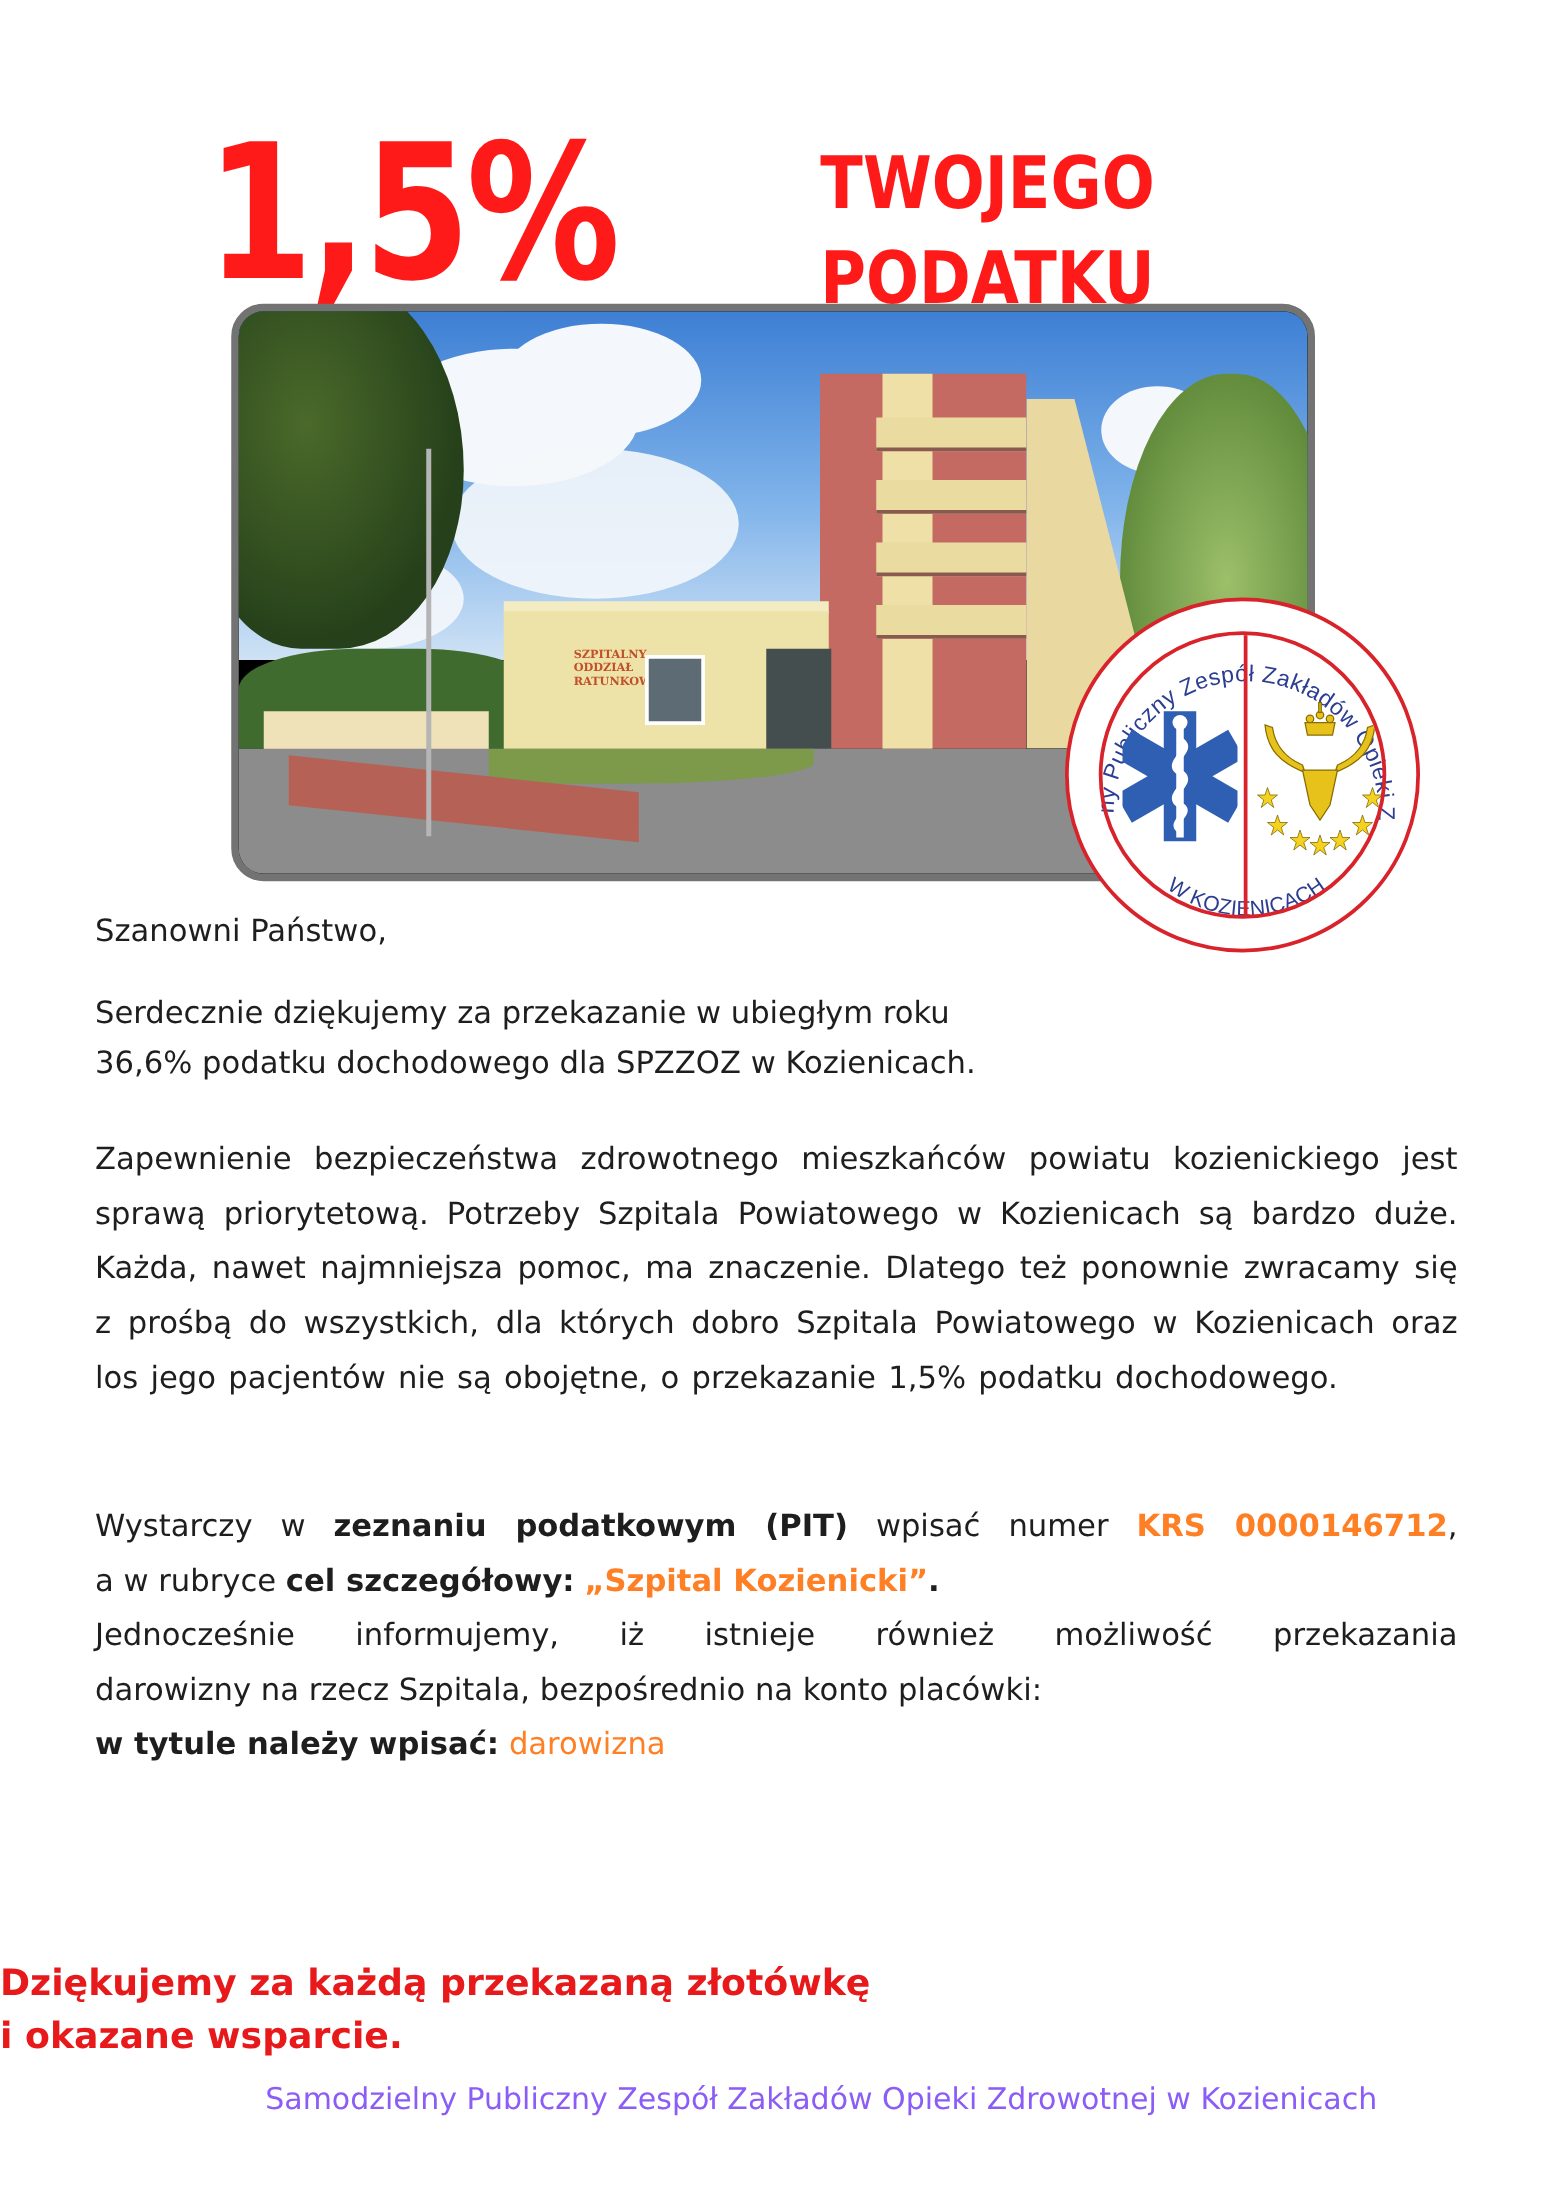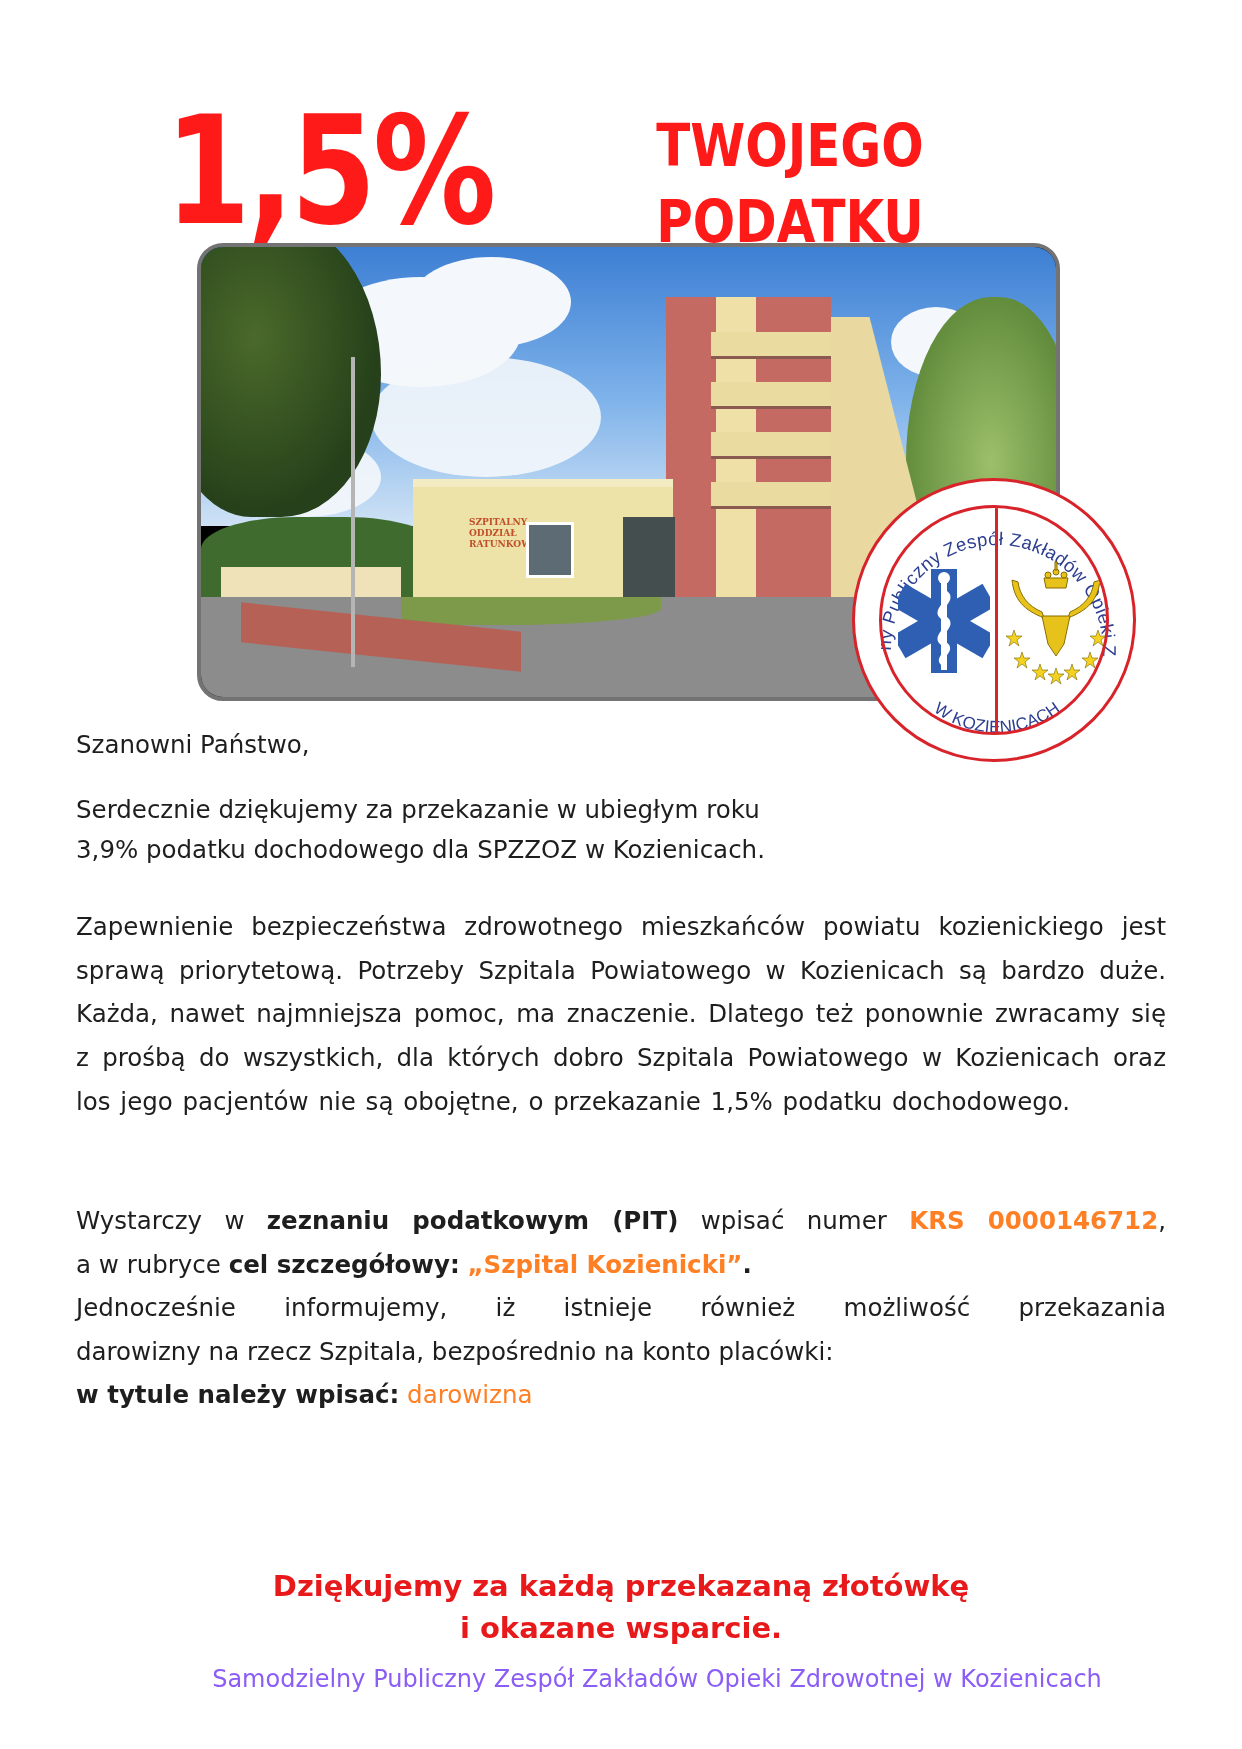--- a/index.html
+++ b/index.html
@@ -7,22 +7,22 @@
          font-family: "DejaVu Sans", sans-serif; color: #1e1e1e; }
 
   .header { position: absolute; left: 0; top: 40px; width: 1113px; height: 190px; margin-top: 48px; }
   .big-pct { position: absolute; left: 165px; top: 8px; font-size: 150px; font-weight: bold;
              color: #ff1a1a; letter-spacing: -4px; line-height: 1; transform: scaleX(0.82); transform-origin: left top;
              font-family: "DejaVu Sans", sans-serif; }
   .headline { position: absolute; left: 470px; top: 20px; width: 640px; text-align: center;
               color: #ff1a1a; font-weight: bold; font-size: 58px; line-height: 76px;
               font-family: "DejaVu Sans", sans-serif; transform: scaleX(0.86); transform-origin: center top; }
 
-  .photo { position: absolute; left: 197px; top: 243px; width: 855px; height: 450px;
-           border: 4px solid #737373; border-radius: 26px; overflow: hidden; background: #000000; }
+  .photo { position: absolute; left: 185px; top: 243px; width: 855px; height: 450px;
+           border: 6px solid #737373; border-radius: 26px; overflow: hidden; background: #000000; }
   .sky { position: absolute; left: 0; top: 0; width: 100%; height: 62%;
          background: linear-gradient(180deg, #3d7fd4 0%, #7fb3ea 55%, #cfe2f5 100%); }
   .cloud { position: absolute; background: #f4f7fb; border-radius: 50%; }
   .tree-left { position: absolute; left: -30px; top: -30px; width: 210px; height: 300px; background: radial-gradient(ellipse at 40% 40%, #4a6a2a, #25401a 70%); border-radius: 45% 55% 50% 40%; }
   .trees-bg { position: absolute; left: 0; top: 270px; width: 240px; height: 80px; background: #3f6b2f; border-radius: 40% 40% 0 0; }
   .tree-right { position: absolute; right: -20px; top: 50px; width: 170px; height: 330px; background: radial-gradient(ellipse at 50% 50%, #9cbf6a, #5f8a3a 75%); border-radius: 50% 45% 40% 50%; }
   .tower { position: absolute; left: 465px; top: 50px; width: 165px; height: 300px; background: #c46a63; }
   .tower-stripe { position: absolute; left: 515px; top: 50px; width: 40px; height: 300px; background: #eee0a6; }
   .balcony { position: absolute; left: 510px; width: 120px; height: 24px; background: #eadca0; border-bottom: 3px solid #8a5a50; }
   .wing { position: absolute; left: 630px; top: 70px; width: 110px; height: 280px; background: #e9d8a0;
@@ -54,21 +54,21 @@
   .thanks-p { top: 790px; line-height: 40px; }
   .thanks-p span { display: block; }
   .para2 { top: 905px; line-height: 43.7px; text-align: justify; text-align-last: left; word-spacing: 2px; }
   .para3 { top: 1199px; line-height: 43.5px; }
   .line { display: block; }
   .justify-line { display: block; text-align: justify; text-align-last: justify; }
   .b { font-weight: bold; }
   .orange { color: #ff7f24; font-weight: bold; }
   .orange-n { color: #ff7f24; }
 
-  .closing { position: absolute; left: 0; top: 1565px; width: 1242px; text-align: center; color: #e8191b;
+  .closing { position: absolute; left: 0; top: 1565px; width: 1242px; color: #e8191b;
              font-weight: bold; font-size: 29px; line-height: 42px; font-family: "DejaVu Sans", sans-serif; }
   .footer { position: absolute; left: 0; top: 1665px; width: 1242px; text-align: center; color: #8b5cf6;
             font-size: 24px; font-family: "DejaVu Sans", sans-serif; margin-left: 36px; }
 </style>
 </head>
 <body>
 
 <div class="header">
   <div class="big-pct">1,5%</div>
   <div class="headline">
@@ -156,21 +156,21 @@
         <polygon points="68,104 70,110 76,110 71,114 73,120 68,116 63,120 65,114 60,110 66,110"></polygon>
       </g>
     </svg>
   </div>
 </div>
 
 <div class="text-block greeting">Szanowni Państwo,</div>
 
 <div class="text-block thanks-p">
   <span>Serdecznie dziękujemy za przekazanie w ubiegłym roku</span>
-  <span>3,9% podatku dochodowego dla SPZZOZ w Kozienicach.</span>
+  <span>36,6% podatku dochodowego dla SPZZOZ w Kozienicach.</span>
 </div>
 
 <div class="text-block para2">Zapewnienie bezpieczeństwa zdrowotnego mieszkańców powiatu kozienickiego jest sprawą priorytetową. Potrzeby Szpitala Powiatowego w Kozienicach są bardzo duże. Każda, nawet najmniejsza pomoc, ma znaczenie. Dlatego też ponownie zwracamy się z prośbą do wszystkich, dla których dobro Szpitala Powiatowego w Kozienicach oraz los jego pacjentów nie są obojętne, o przekazanie 1,5% podatku dochodowego.</div>
 
 <div class="text-block para3">
   <span class="justify-line"><span>Wystarczy w </span><span class="b">zeznaniu podatkowym (PIT)</span><span> wpisać numer </span><span class="orange">KRS 0000146712</span><span>,</span></span>
   <span class="line"><span>a w rubryce </span><span class="b">cel szczegółowy:</span> <span class="orange">„Szpital Kozienicki”</span><span class="b">.</span></span>
   <span class="justify-line">Jednocześnie informujemy, iż istnieje również możliwość przekazania</span>
   <span class="line">darowizny na rzecz Szpitala, bezpośrednio na konto placówki:</span>
   <span class="line"><span class="b">w tytule należy wpisać:</span> <span class="orange-n">darowizna</span></span>

